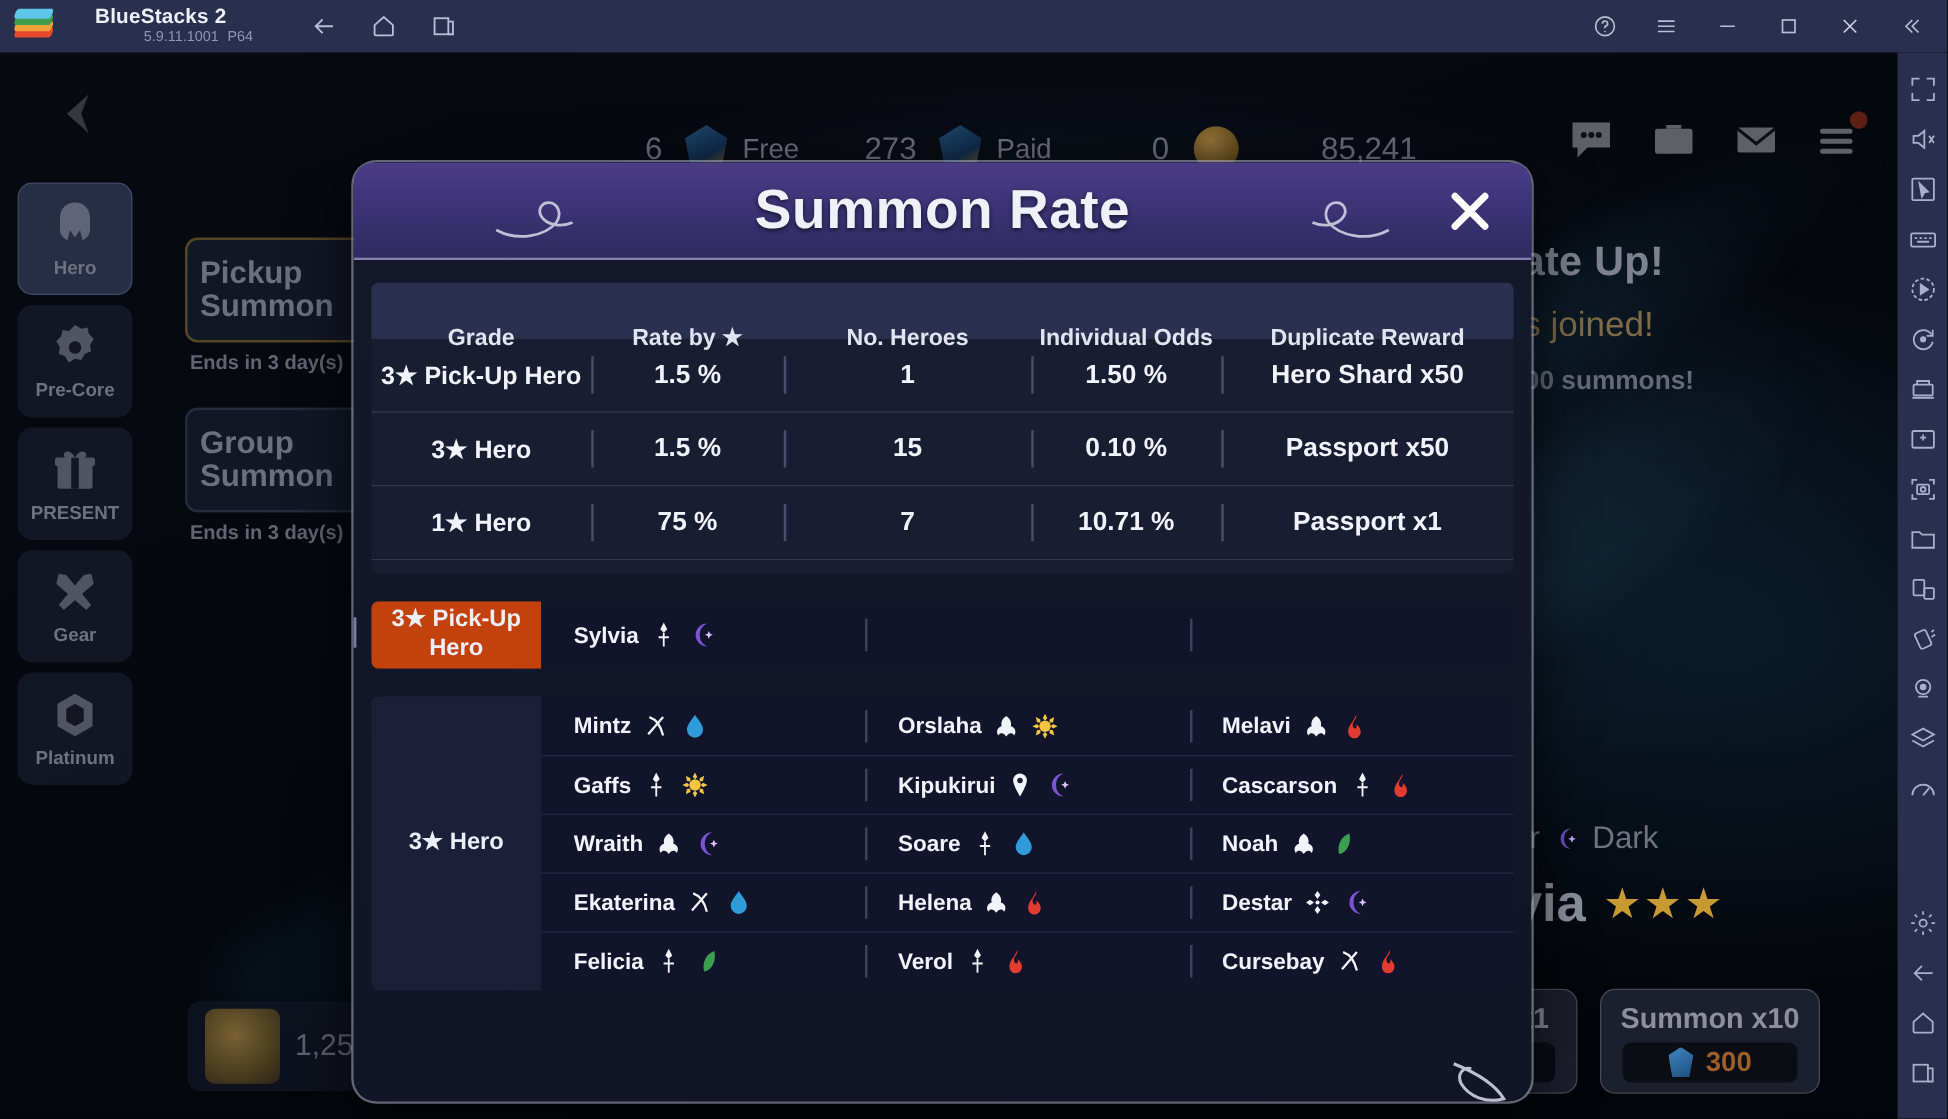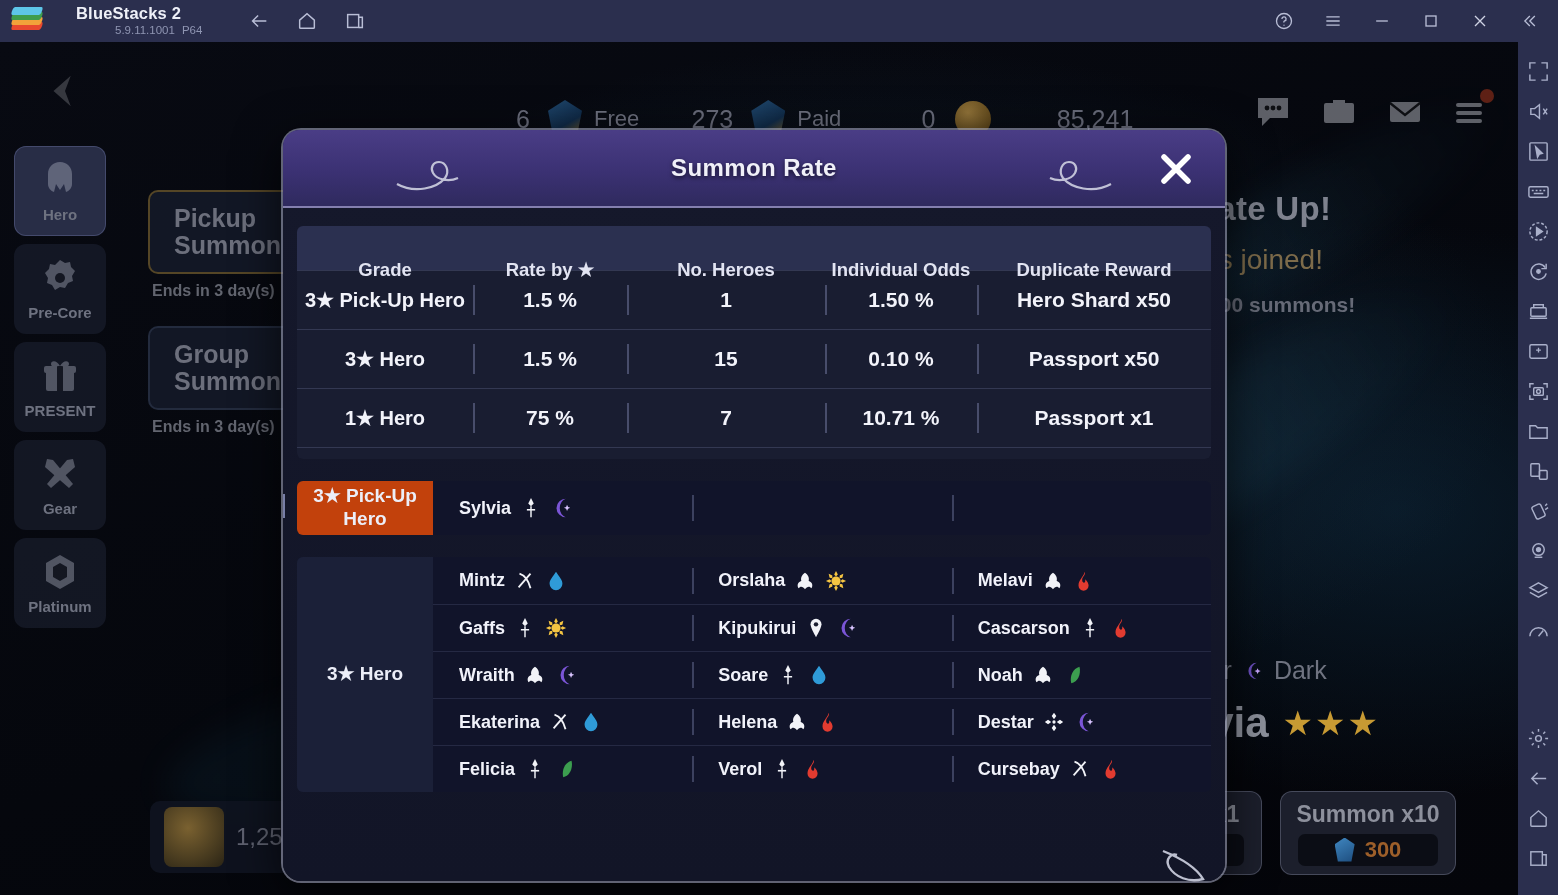--- a/index.html
+++ b/index.html
@@ -93,21 +93,21 @@
     display: flex; flex-direction: column; align-items: center; justify-content: center; cursor: pointer; }
   .gs-item.active { background: rgba(46,52,80,.85); box-shadow: inset 0 0 0 1px rgba(120,130,180,.35); }
   .gs-ico { width: 42px; height: 42px; opacity: .34; }
   .gs-ico svg { width: 42px; height: 42px; fill: #c9cddd; }
   .gs-lab { margin-top: 5px; font-size: 15px; color: #6e7280; font-weight: bold; }
 
   
   .banner-col { position: absolute; left: 148px; top: 148px; display: flex; flex-direction: column; gap: 26px; }
   .bn { width: 220px; }
   .bn-card { height: 84px; border-radius: 10px; background: rgba(20,26,40,.9);
-    border: 2px solid rgba(140,110,40,.55); display: flex; align-items: center; padding-left: 24px; }
+    border: 2px solid rgba(140,110,40,.55); display: flex; align-items: center; padding-left: 10px; }
   .bn-card.plain { border-color: rgba(70,80,110,.35); }
   .bn-title { font-size: 25px; color: #6c6f7c; font-weight: bold; line-height: 1.08; }
   .bn-sub { margin-top: 8px; font-size: 16px; color: #62656f; font-weight: bold; padding-left: 4px; }
 
   
   .botbar { position: absolute; left: 150px; bottom: 10px; width: 1190px; height: 96px; display: flex; align-items: center; gap: 22px; }
   .bb-chip { height: 72px; border-radius: 10px; background: rgba(16,20,32,.9); display: flex; align-items: center; padding: 0 14px; gap: 12px; }
   .bb-av { width: 60px; height: 60px; border-radius: 8px; background: radial-gradient(circle at 40% 35%, #7a6130, #2a2415); }
   .bb-txt { color: #5f6270; font-size: 24px; }
   .bb-wide { width: 330px; }
@@ -127,21 +127,21 @@
     background: linear-gradient(180deg, #1d1b3a 0%, #15182b 8%, #121527 100%);
     box-shadow: 0 0 0 2px rgba(175,178,205,.55), 0 12px 48px rgba(0,0,0,.75);
     z-index: 30;
   }
   .modal-head {
     height: 78px; border-radius: 16px 16px 0 0;
     background: linear-gradient(180deg, #4a3d86 0%, #3b3173 55%, #2f2a5e 100%);
     display: flex; align-items: center; justify-content: center; position: relative;
     border-bottom: 2px solid rgba(190,193,215,.5);
   }
-  .modal-title { font-size: 24px; font-weight: bold; color: #f0f0f8; letter-spacing: .4px;
+  .modal-title { font-size: 44px; font-weight: bold; color: #f0f0f8; letter-spacing: .4px;
     text-shadow: 0 2px 4px rgba(0,0,0,.6); }
   .flourish { position: absolute; top: 24px; width: 90px; height: 42px; opacity: .85; }
   .flourish svg { width: 90px; height: 42px; stroke: #d8dae8; fill: none; stroke-width: 2.2; }
   .fl-left { left: 112px; }
   .fl-right { right: 112px; transform: scaleX(-1); }
   .close-x { position: absolute; right: 26px; top: 16px; width: 46px; height: 46px; cursor: pointer;
     display: flex; align-items: center; justify-content: center; }
   .close-x svg { width: 40px; height: 40px; stroke: #ffffff; stroke-width: 5.5; stroke-linecap: round; }
 
   .modal-body { padding: 18px 14px 0 14px; }

